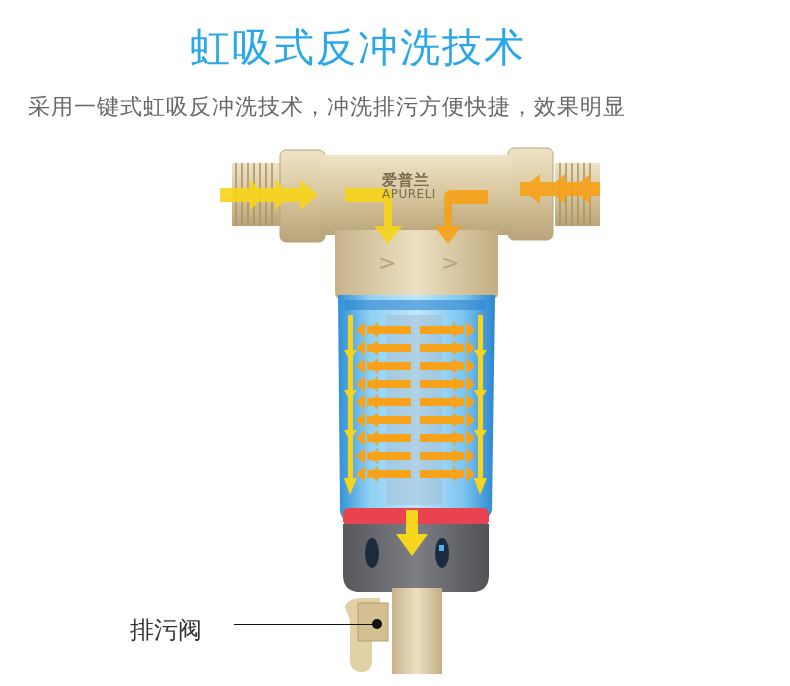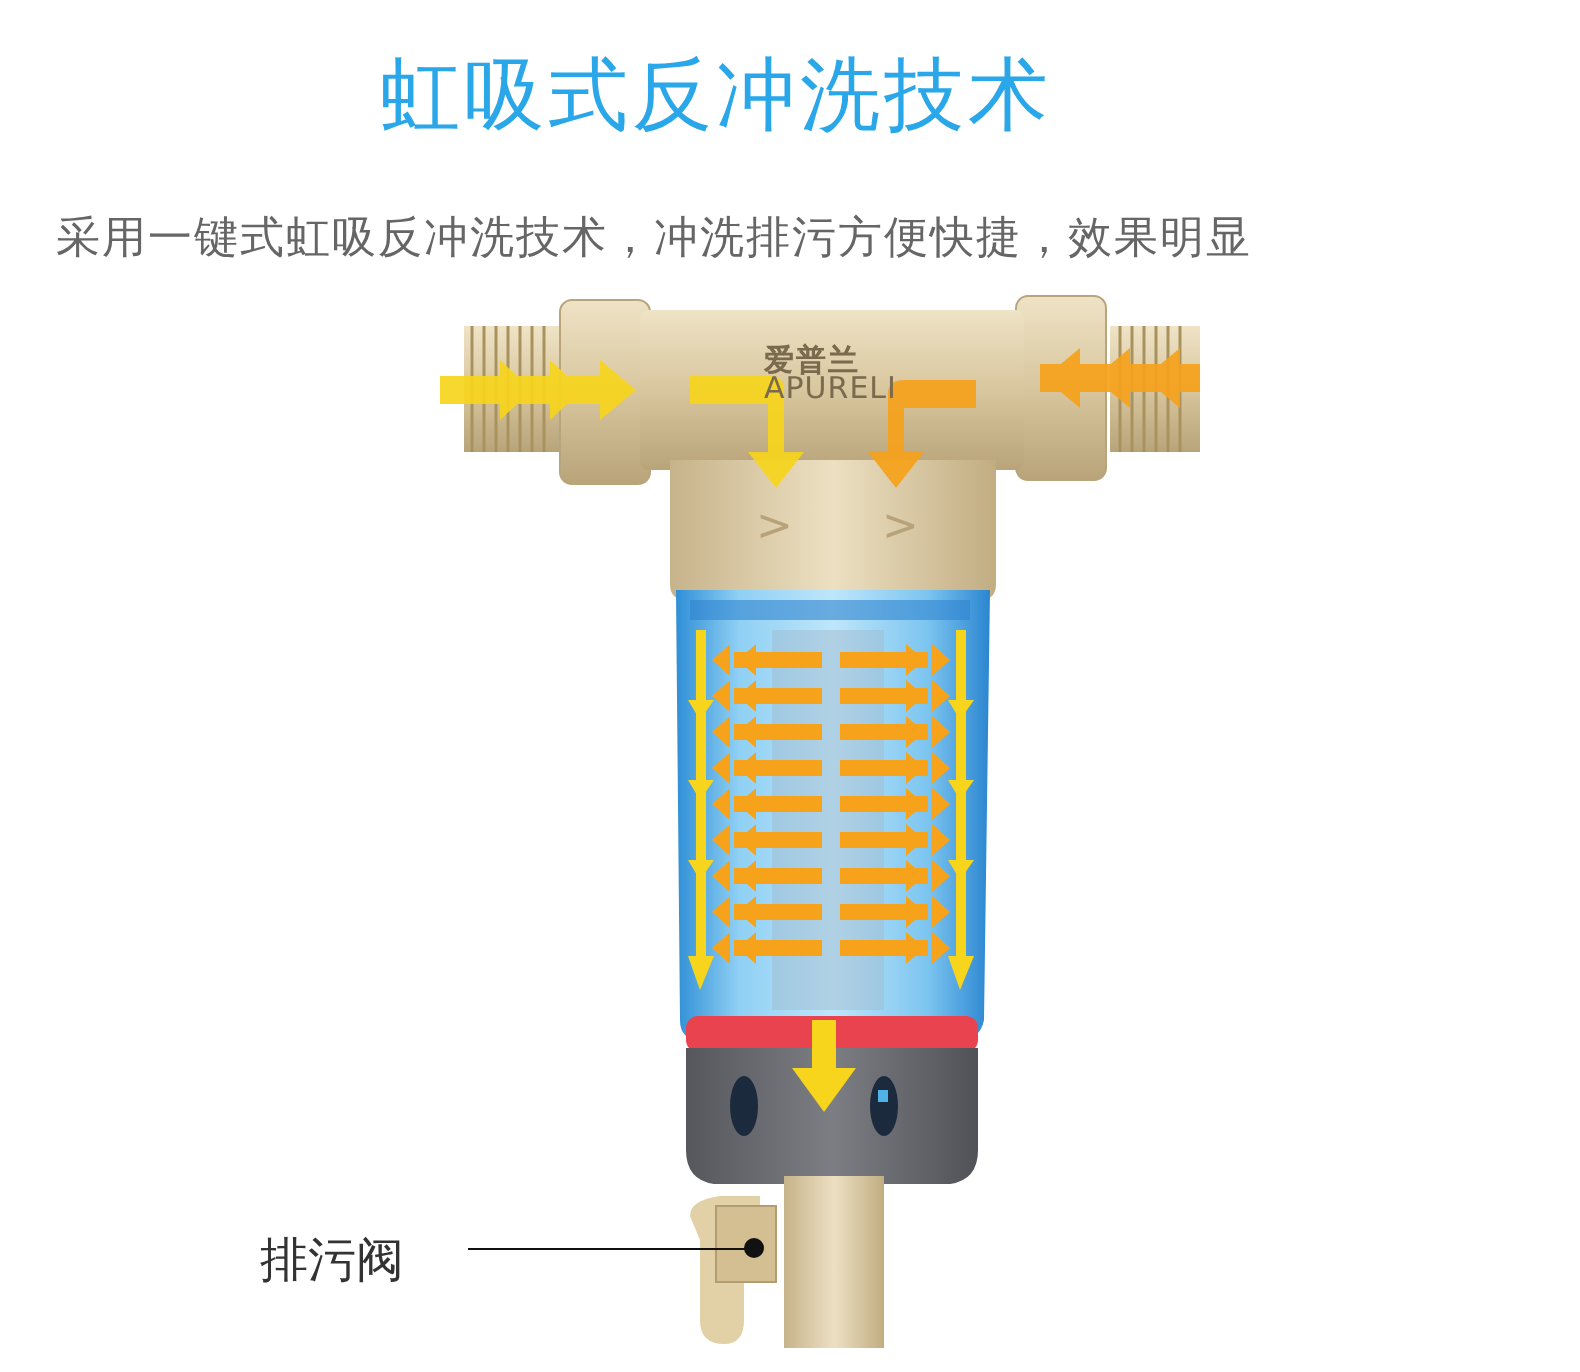--- a/index.html
+++ b/index.html
@@ -1,25 +1,25 @@
 <!DOCTYPE html>
 <html><head>
 <meta charset="utf-8">
 <style>
   html,body{margin:0;padding:0;background:#fff;}
   body{width:790px;height:686px;position:relative;overflow:hidden;font-family:"DejaVu Sans","Liberation Sans",sans-serif;}
   .title{position:absolute;top:20px;left:0;width:716px;text-align:center;font-size:40px;color:#2aa7e8;letter-spacing:2px;font-weight:300;}
-  .subtitle{position:absolute;top:92px;left:0;width:654px;text-align:center;font-size:22px;color:#666;letter-spacing:1px;margin-top:12px;}
+  .subtitle{position:absolute;top:92px;left:0;width:654px;text-align:center;font-size:22px;color:#666;letter-spacing:1px;}
   .product{position:absolute;left:0;top:0;width:790px;height:686px;}
   .label{position:absolute;left:130px;top:614px;font-size:24px;color:#333;}
   .leader{position:absolute;left:234px;top:624px;width:145px;height:1px;background:#111;}
   .dot{position:absolute;left:372px;top:619px;width:10px;height:10px;border-radius:50%;background:#111;}
   .brand{position:absolute;left:382px;top:172px;text-align:left;color:#7a6a4e;}
   .brand-cn{font-size:15px;font-weight:bold;letter-spacing:1px;line-height:16px;}
-  .brand-en{font-size:15px;line-height:12px;letter-spacing:0.5px;}
+  .brand-en{font-size:12px;line-height:12px;letter-spacing:0.5px;}
 </style>
 </head>
 <body>
 
 <div class="title">虹吸式反冲洗技术</div>
 <div class="subtitle">采用一键式虹吸反冲洗技术，冲洗排污方便快捷，效果明显</div>
 
 <svg class="product" viewBox="0 0 790 686" xmlns="http://www.w3.org/2000/svg">
   <defs>
     <linearGradient id="brassV" x1="0" y1="0" x2="0" y2="1">

